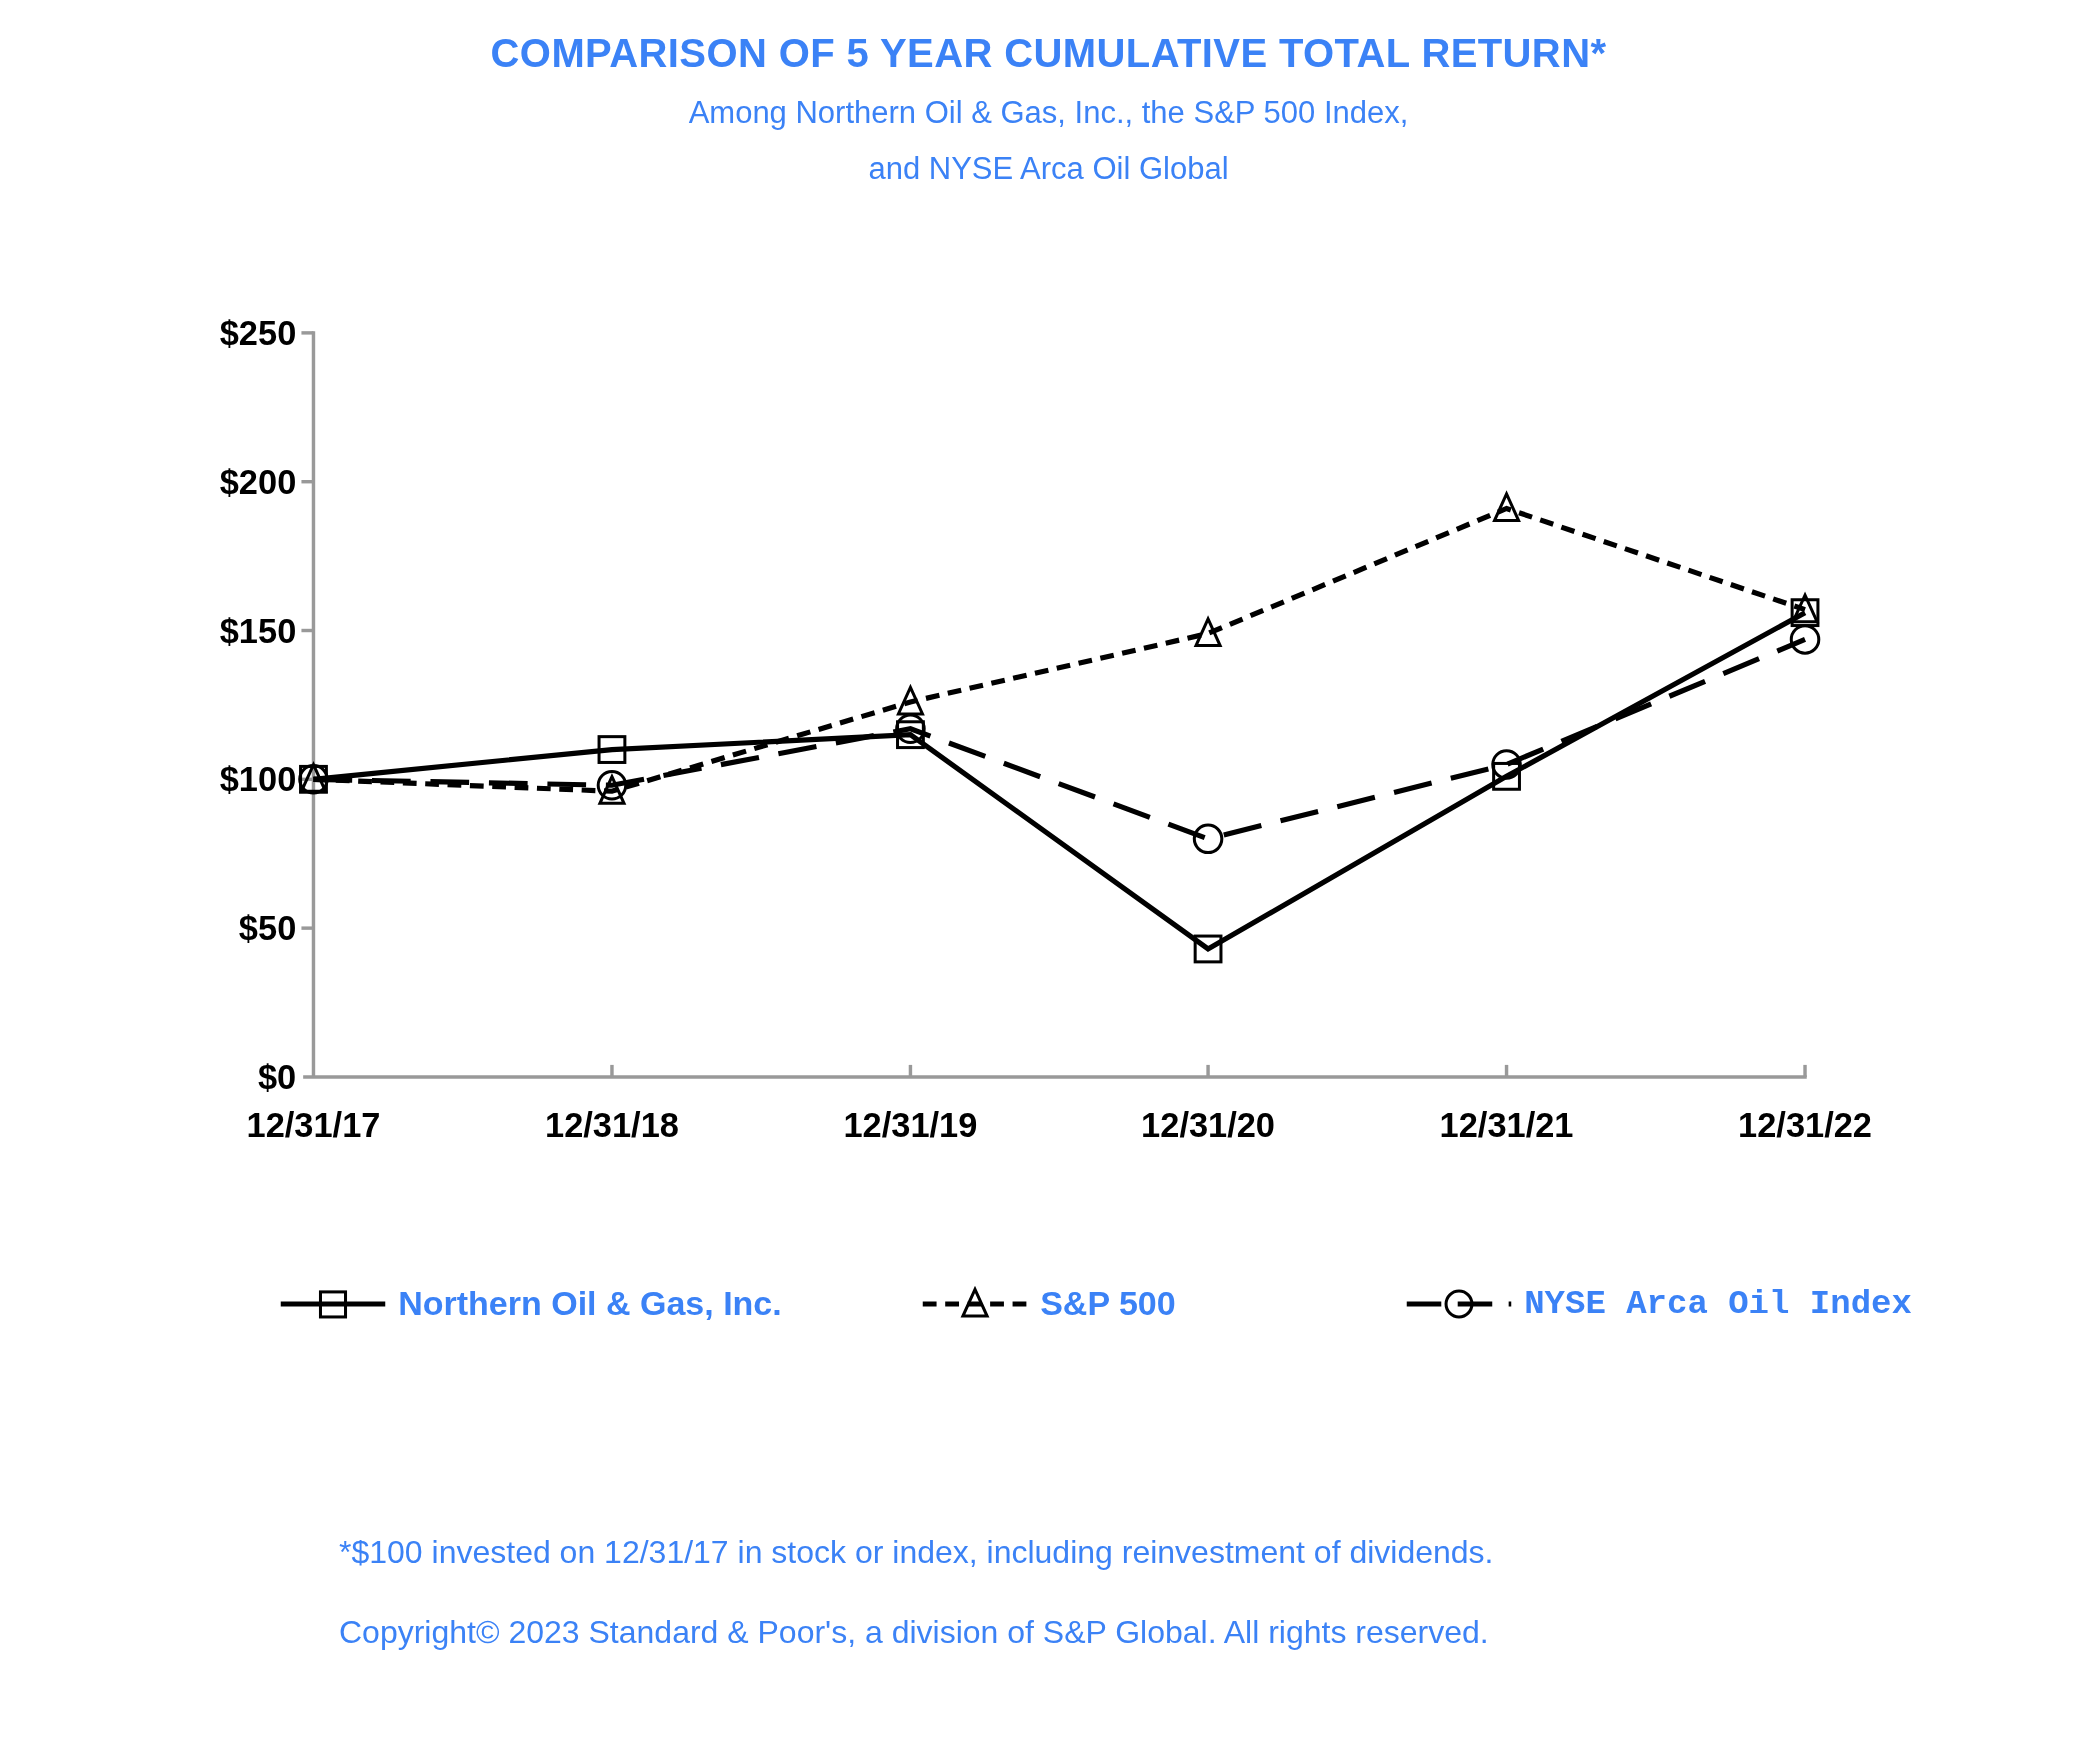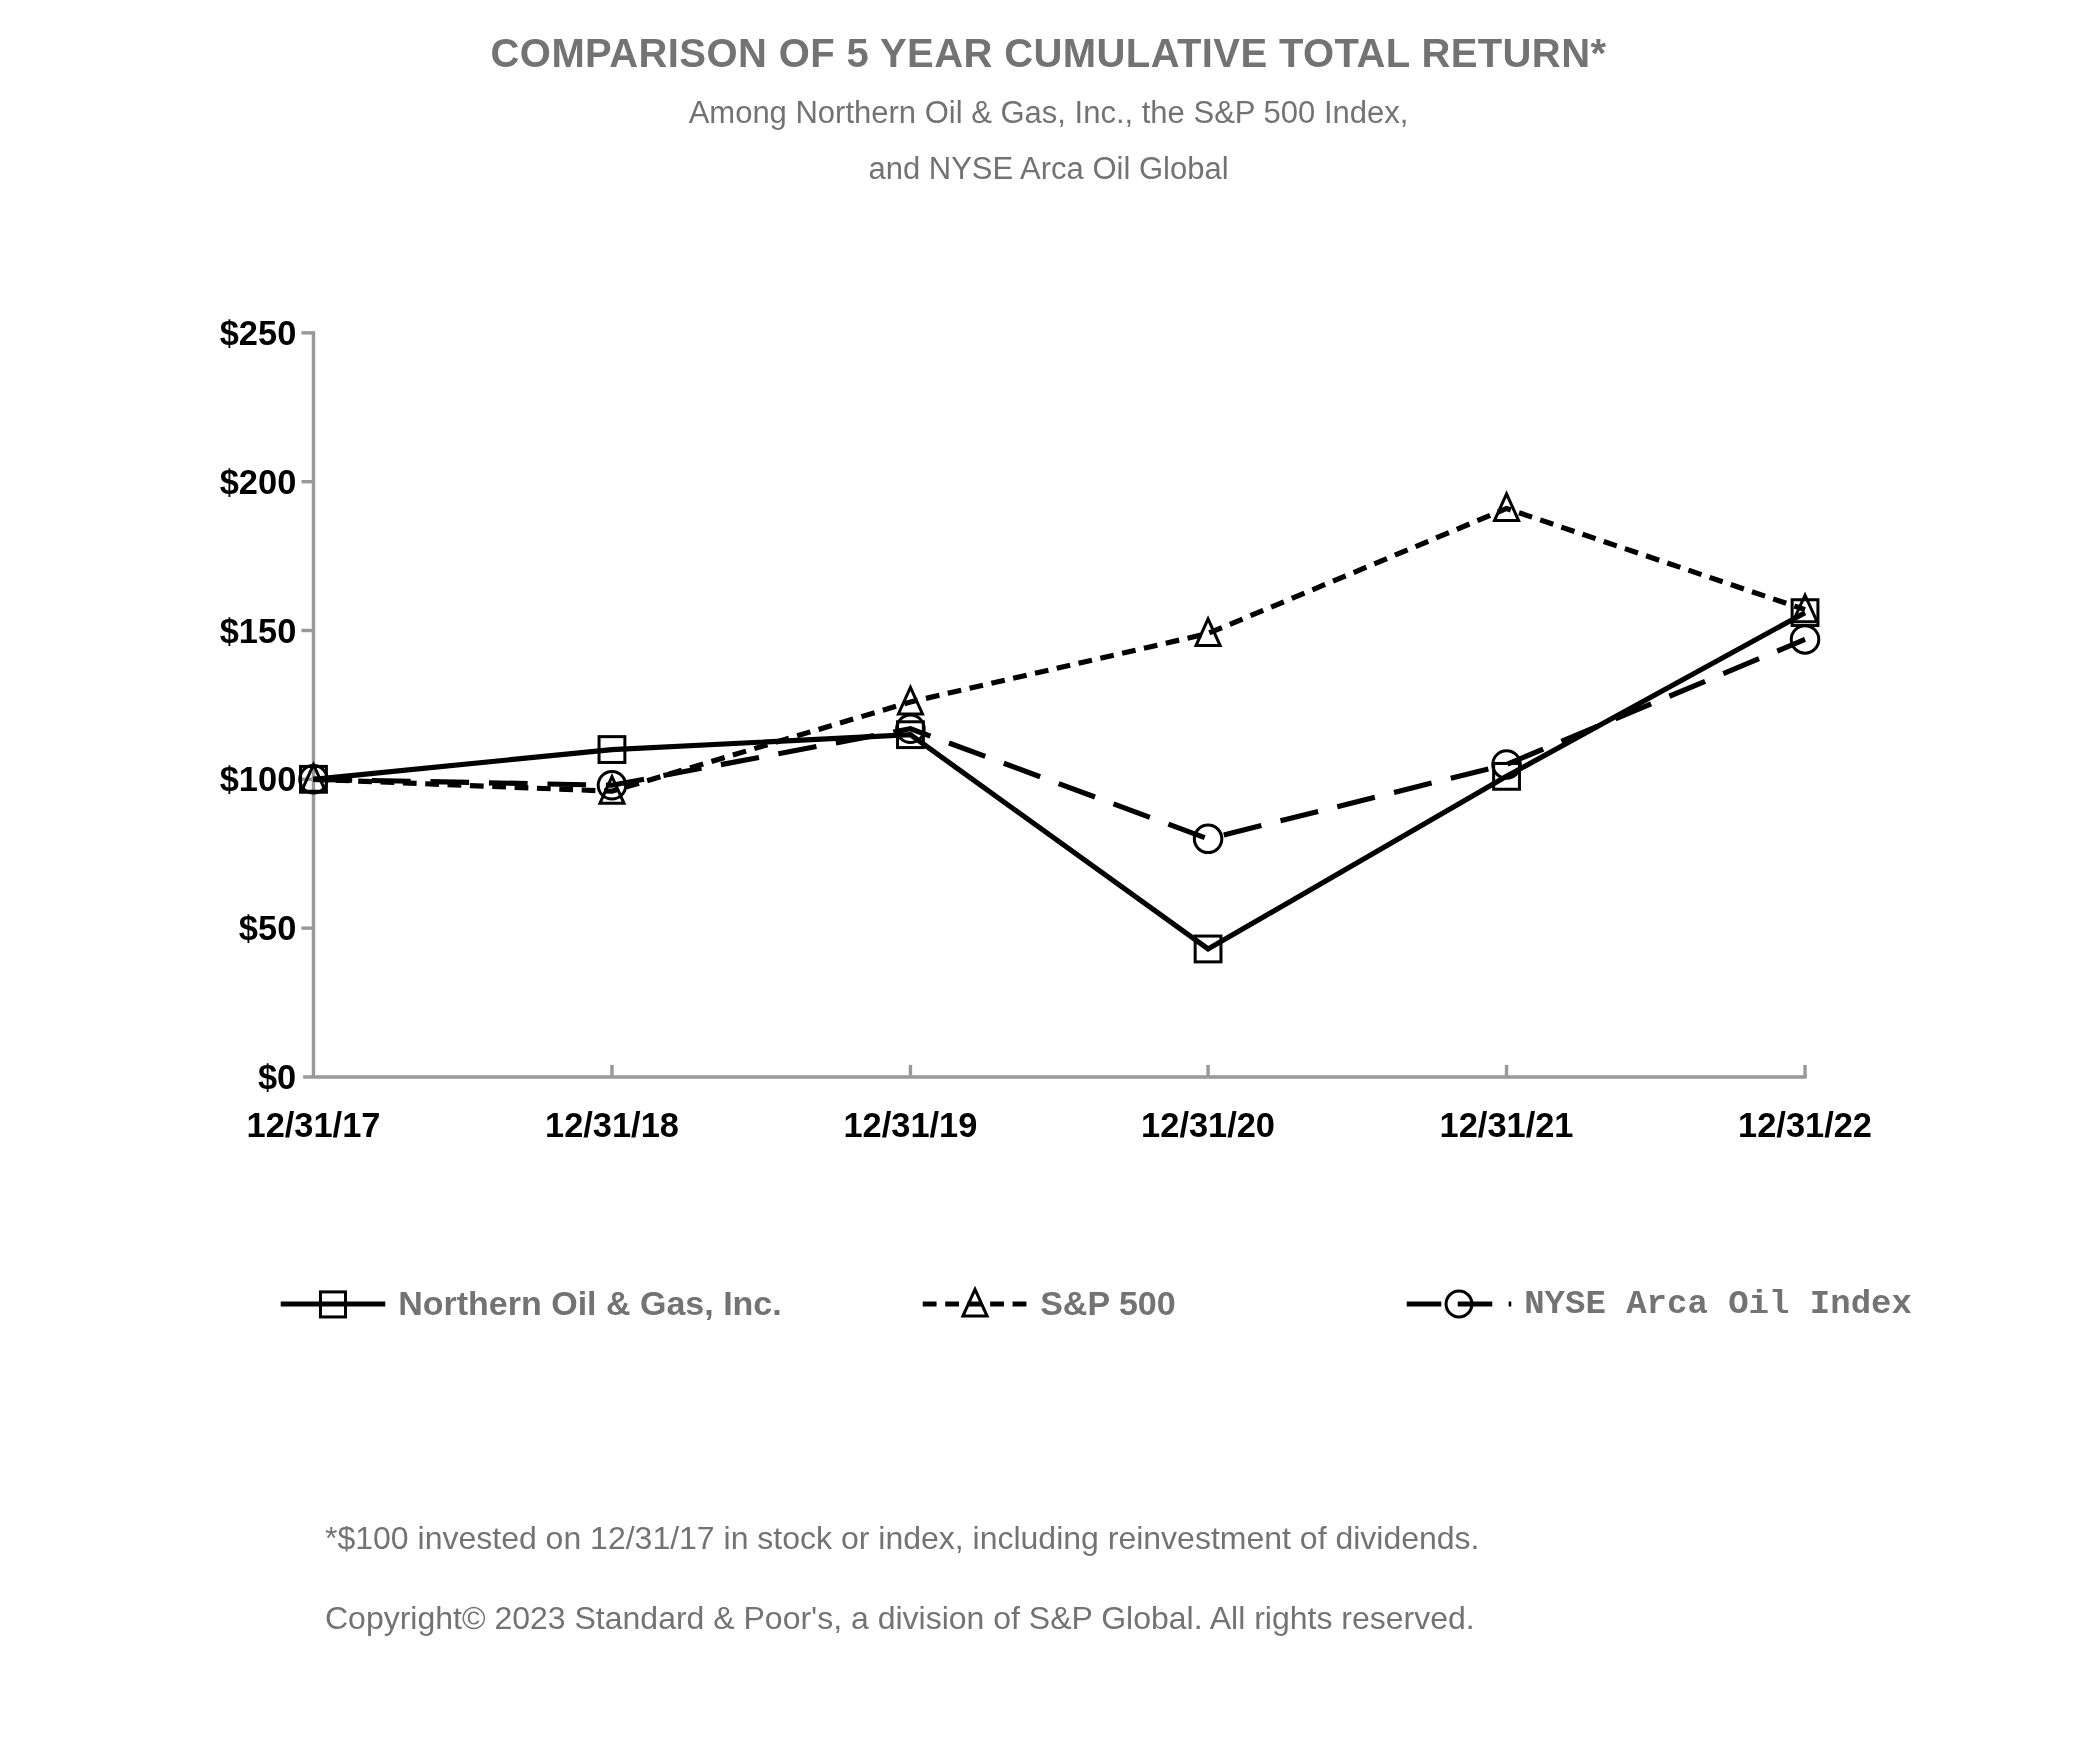--- a/index.html
+++ b/index.html
@@ -2,21 +2,21 @@
 <html style="font-size:13.8px"><head>
 <meta charset="utf-8">
 <style>
   html,body{margin:0;padding:0;background:#ffffff;}
   .page{
     position:relative;
     width:2097px;
     height:1741px;
     background:#ffffff;
     font-family:"Liberation Sans", sans-serif;
-    color:#737373;
+    color:#3b82f6;
     overflow:hidden;
   }
   .chart-header{
     position:absolute;
     left:0; top:31px;
     width:100%;
     text-align:center;
   }
   .chart-title{
     margin:0 0 10.3px 0;
@@ -57,21 +57,21 @@
     font-weight:bold;
     margin-left:11.2px;
   }
   .footnotes{
     position:absolute;
     left:325px;
     top:1518px;
     font-size:32px;
     line-height:40px;
   }
-  .footnotes p{margin:0;}
+  .footnotes p{margin:14px;}
   .footnotes .copyright{margin-top:40px;}
 </style>
 </head>
 <body>
 
 <div class="page">
 
   <div class="chart-header">
     <h1 class="chart-title">COMPARISON OF 5 YEAR CUMULATIVE TOTAL RETURN*</h1>
     <div class="subtitle">Among Northern Oil &amp; Gas, Inc., the S&amp;P 500 Index,</div>

